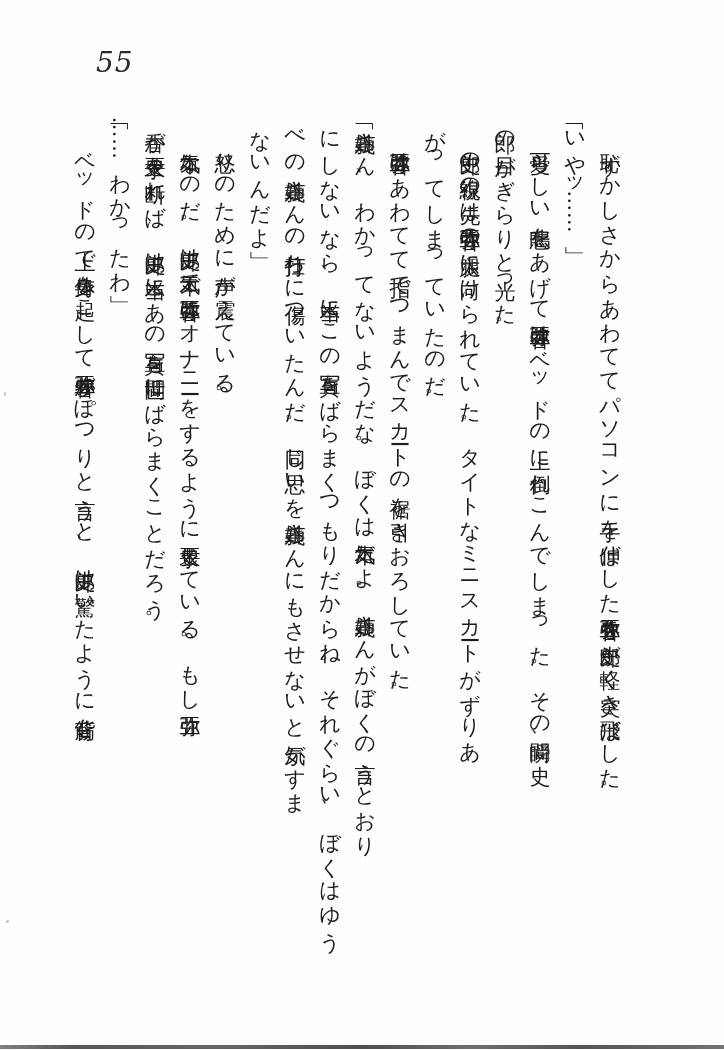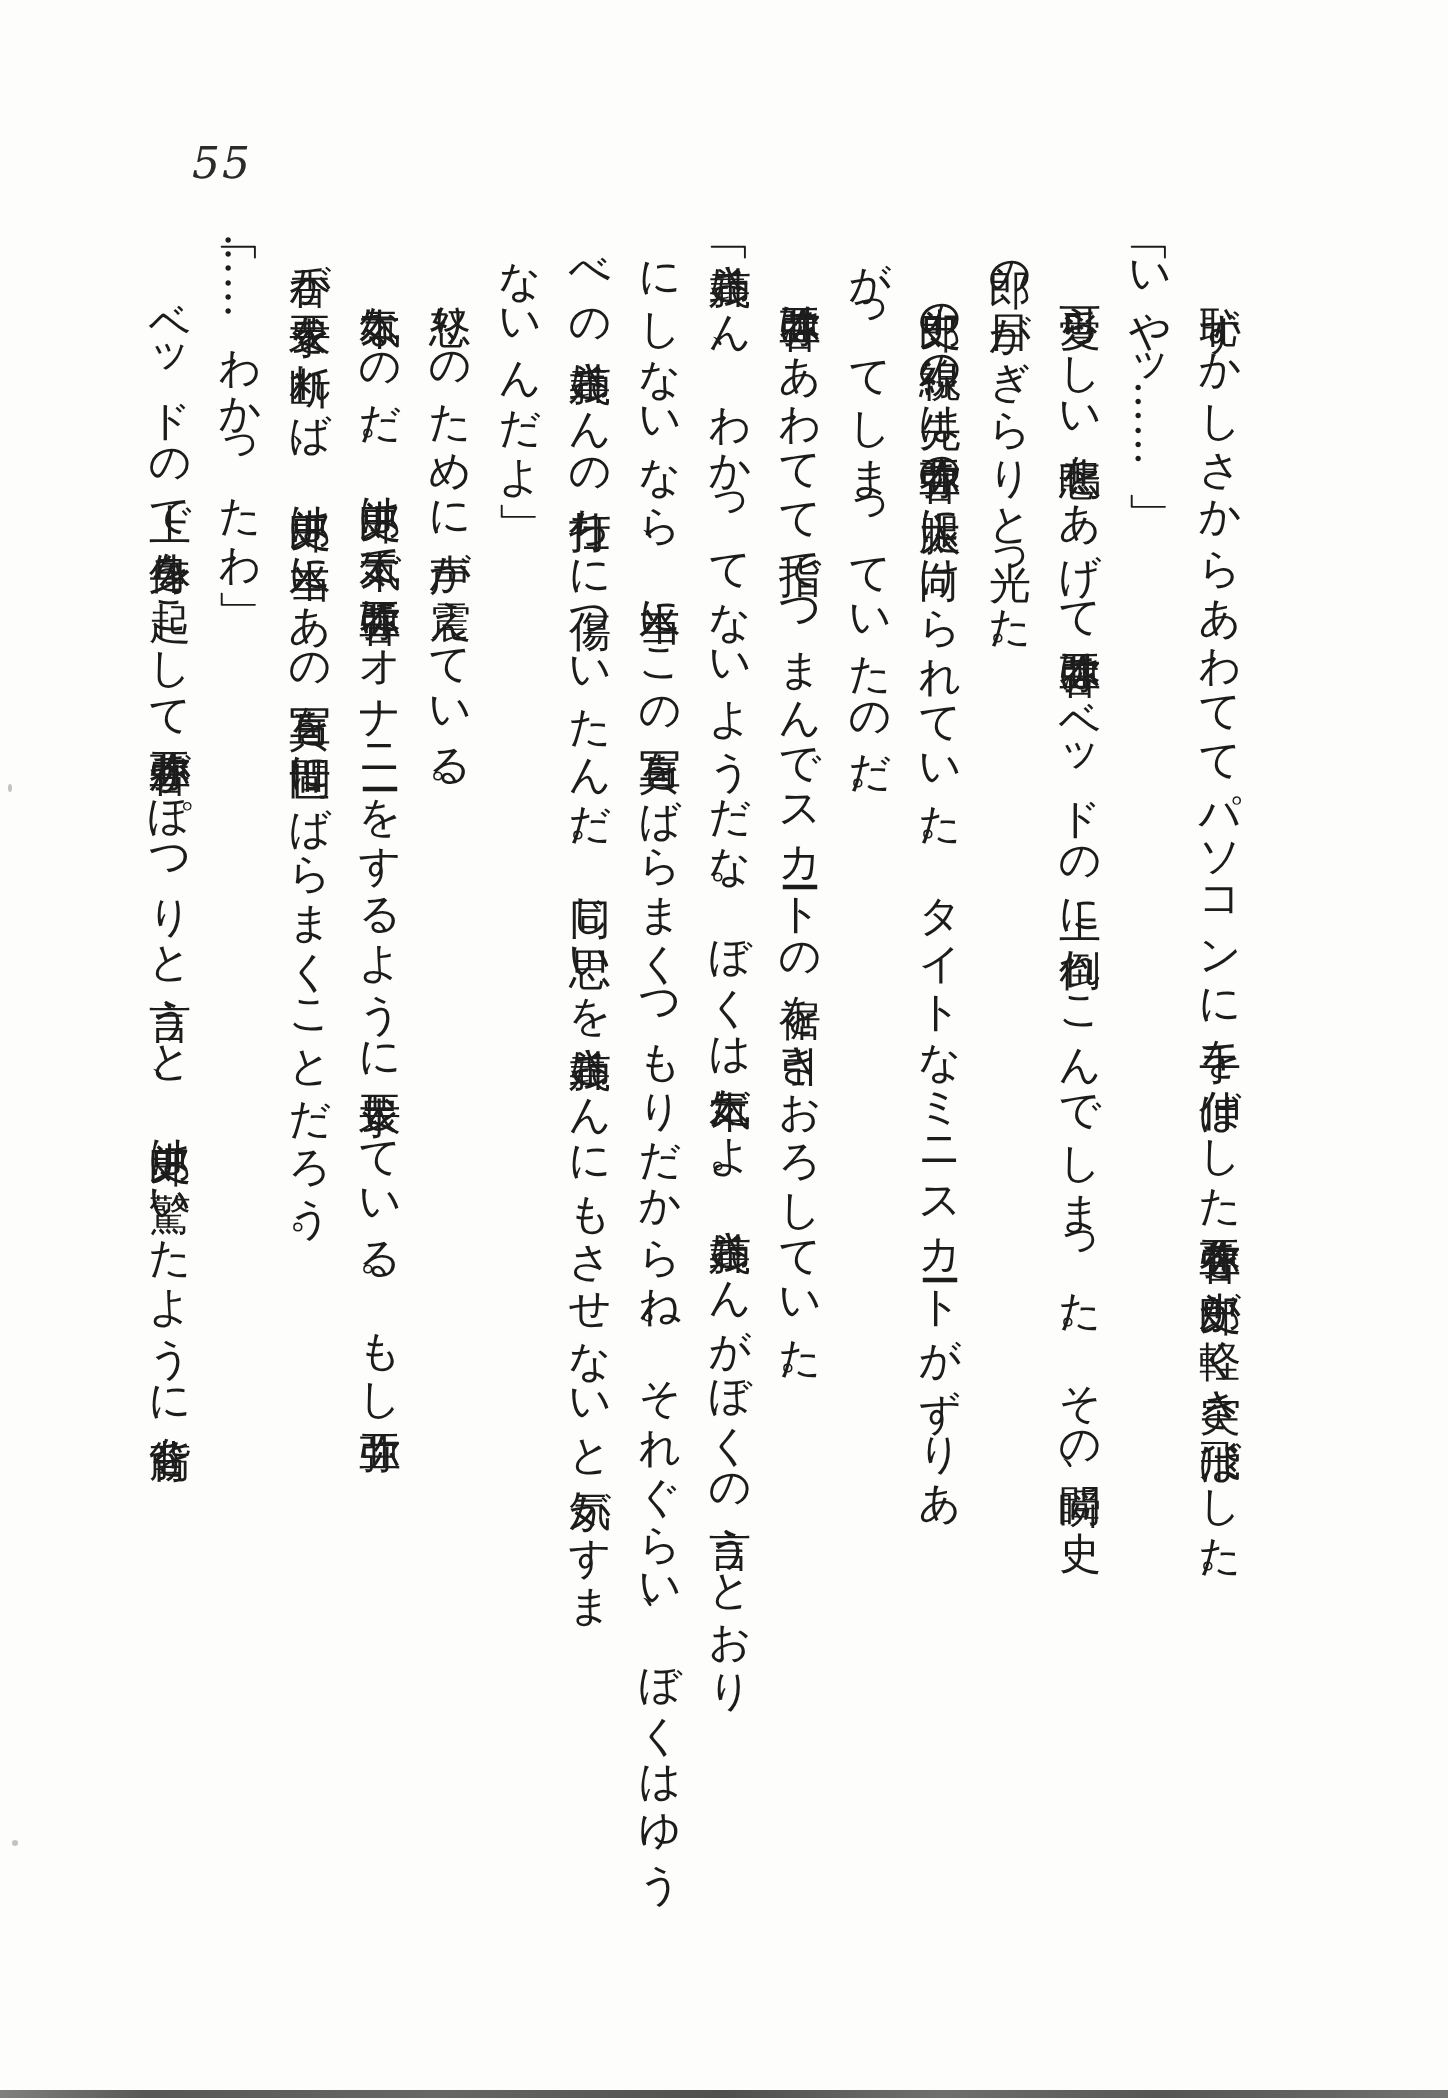--- a/index.html
+++ b/index.html
@@ -7,23 +7,23 @@
   .page {
     position: relative;
     width: 724px;
     height: 1050px;
     background: #fdfdfc;
     overflow: hidden;
     font-family: "DejaVu Serif", "Liberation Serif", serif;
   }
   .page-number {
     position: absolute;
-    top: 70px;
+    top: 46px;
     left: 96px;
-    font-size: 22px;
+    font-size: 28px;
     font-style: italic;
     color: #2b2b2b;
     letter-spacing: 1px;
   }
   .text-block {
     position: absolute;
     top: 116px;
     right: 97px;
     height: 842px;
     writing-mode: vertical-rl;

